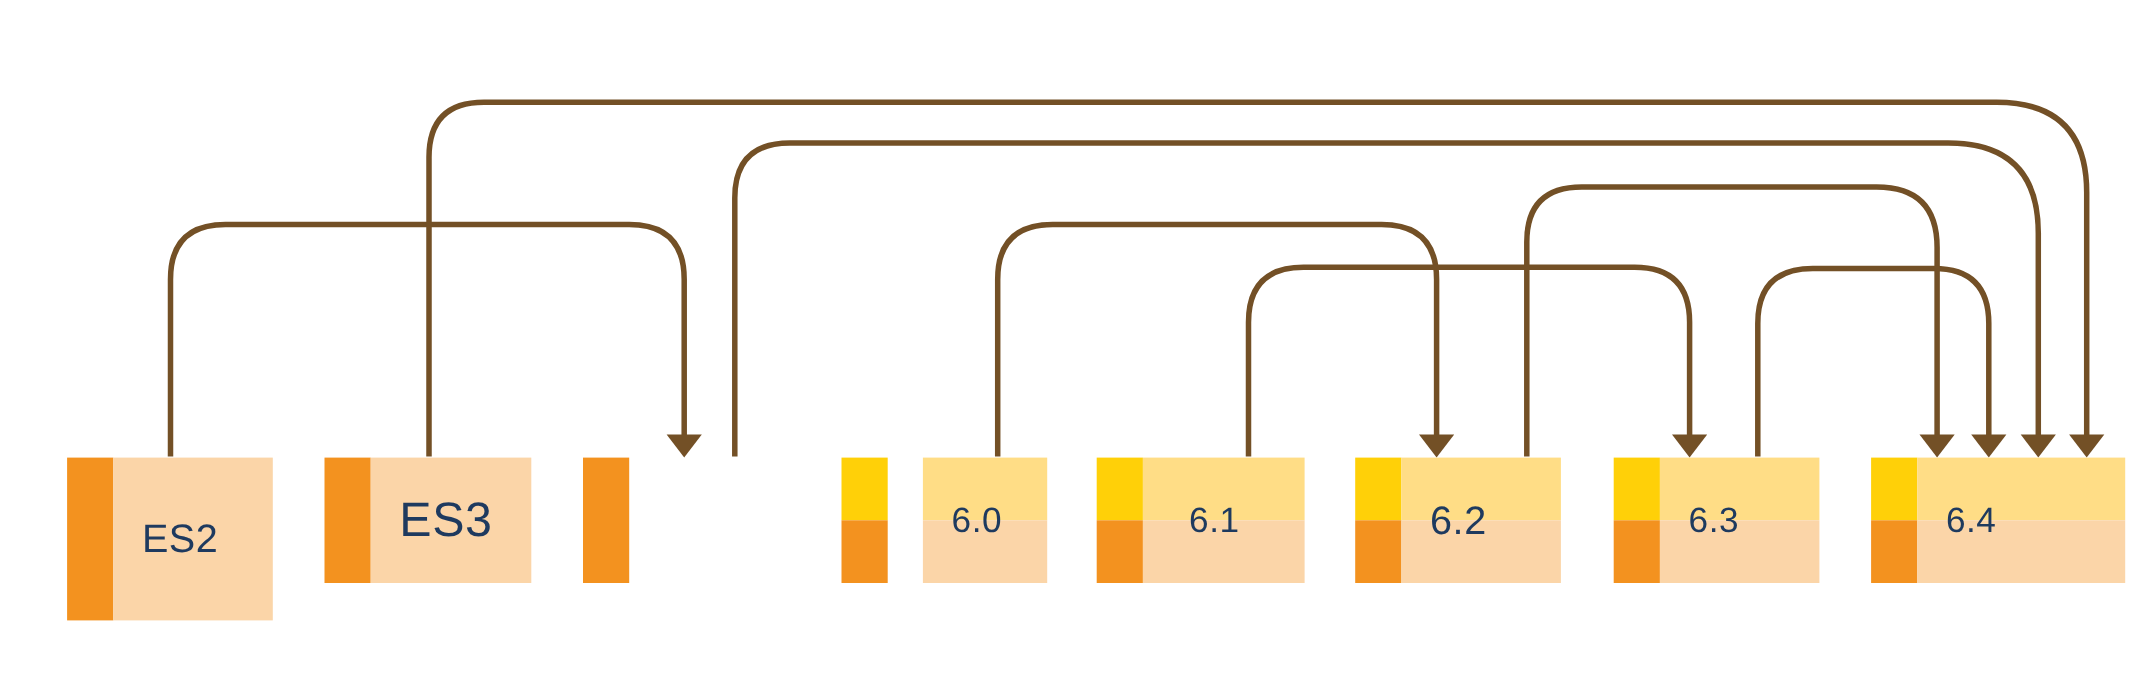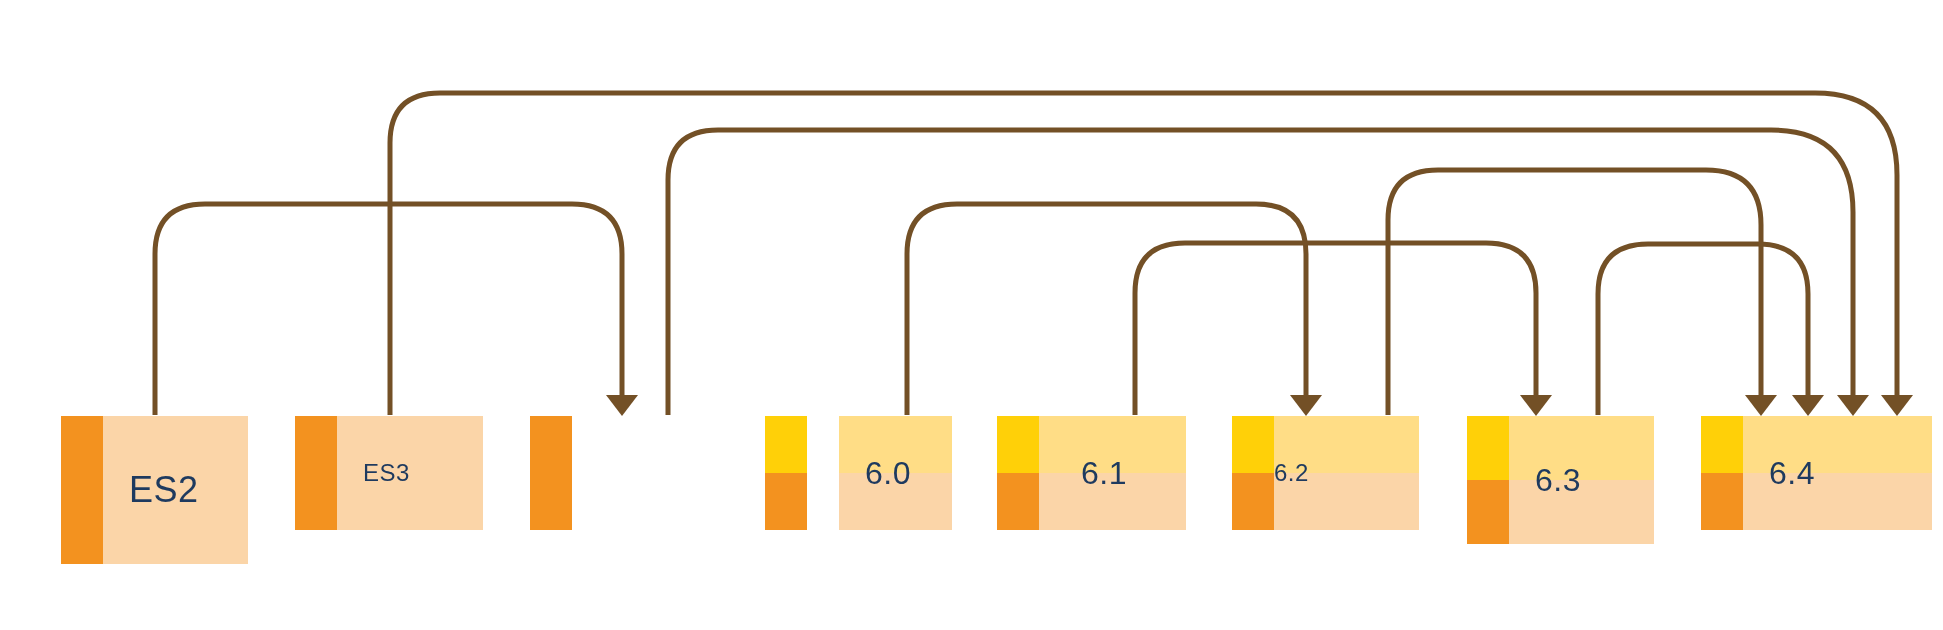--- a/index.html
+++ b/index.html
@@ -61,21 +61,21 @@
   <div id="boxes">
       <div class="version-box" style="left: 61px; top: 416px; width: 187px; height: 148px;">
         <div class="stripe" style="width: 42px; background: rgb(243, 146, 31);"></div>
         <div class="box-body" style="background: rgb(251, 213, 168);">
           <div class="box-label" style="padding-left: 26px; font-size: 36px;">ES2</div>
         </div>
       </div>
       <div class="version-box" style="left: 295px; top: 416px; width: 188px; height: 114px;">
         <div class="stripe" style="width: 42px; background: rgb(243, 146, 31);"></div>
         <div class="box-body" style="background: rgb(251, 213, 168);">
-          <div class="box-label" style="padding-left: 26px; font-size: 24px;">ES3</div>
+          <div class="box-label" style="padding-left: 26px; font-size: 44px;">ES3</div>
         </div>
       </div>
       <div class="version-box" style="left: 530px; top: 416px; width: 188px; height: 114px;">
         <div class="stripe" style="width: 42px; background: rgb(243, 146, 31);"></div>
       </div>
       <div class="version-box" style="left: 765px; top: 416px; width: 187px; height: 114px; gap: 32px;">
         <div class="stripe stripe-split" style="width: 42px;">
           <div style="background: rgb(255, 208, 8);"></div>
           <div style="background: rgb(243, 146, 31);"></div>
         </div>
@@ -103,24 +103,24 @@
       <div class="version-box" style="left: 1232px; top: 416px; width: 187px; height: 114px;">
         <div class="stripe stripe-split" style="width: 42px;">
           <div style="background: rgb(255, 208, 8);"></div>
           <div style="background: rgb(243, 146, 31);"></div>
         </div>
         <div class="box-body">
           <div class="body-split" style="position: absolute; inset: 0px;">
             <div style="background: rgb(255, 221, 134);"></div>
             <div style="background: rgb(251, 213, 168);"></div>
           </div>
-          <div class="box-label" style="font-size: 24px;">6.2</div>
+          <div class="box-label" style="padding-left: 26px; font-size: 36px;">6.2</div>
         </div>
       </div>
-      <div class="version-box" style="left: 1467px; top: 416px; width: 187px; height: 128px;">
+      <div class="version-box" style="left: 1467px; top: 416px; width: 187px; height: 114px;">
         <div class="stripe stripe-split" style="width: 42px;">
           <div style="background: rgb(255, 208, 8);"></div>
           <div style="background: rgb(243, 146, 31);"></div>
         </div>
         <div class="box-body">
           <div class="body-split" style="position: absolute; inset: 0px;">
             <div style="background: rgb(255, 221, 134);"></div>
             <div style="background: rgb(251, 213, 168);"></div>
           </div>
           <div class="box-label" style="padding-left: 26px; font-size: 32px;">6.3</div>

